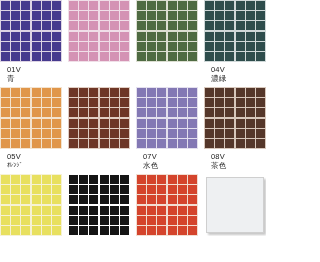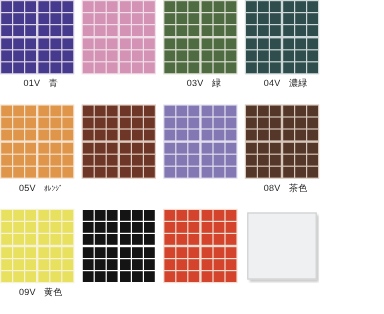--- a/index.html
+++ b/index.html
@@ -62,20 +62,21 @@
   }
 
   .labels {
     margin-top: 3px;
     display: flex;
     align-items: baseline;
     white-space: nowrap;
     font-size: 7.5px;
     color: #1a1a1a;
     letter-spacing: 0.2px;
+    flex-direction: column;
   }
 
   .labels.centered {
     justify-content: center;
   }
 
   .code {
     font-family: "Liberation Sans", sans-serif;
     font-size: 7.5px;
   }
@@ -219,24 +220,20 @@
         <div class="tile" style="background: rgb(79, 107, 66);"></div>
         <div class="tile" style="background: rgb(79, 107, 66);"></div>
         <div class="tile" style="background: rgb(79, 107, 66);"></div>
         <div class="tile" style="background: rgb(79, 107, 66);"></div>
         <div class="tile" style="background: rgb(79, 107, 66);"></div>
         <div class="tile" style="background: rgb(79, 107, 66);"></div>
         <div class="tile" style="background: rgb(79, 107, 66);"></div>
         <div class="tile" style="background: rgb(79, 107, 66);"></div>
         <div class="tile" style="background: rgb(79, 107, 66);"></div>
       </div>
-      <div class="labels centered">
-        <span class="code">03V</span>
-        <span class="name">緑</span>
-      </div>
     </div>
     <div class="swatch-cell" style="left: 204px; top: 0px;">
       <div class="swatch mosaic" style="background: rgb(207, 216, 216);">
         <div class="tile" style="background: rgb(46, 77, 76);"></div>
         <div class="tile" style="background: rgb(46, 77, 76);"></div>
         <div class="tile" style="background: rgb(46, 77, 76);"></div>
         <div class="tile" style="background: rgb(46, 77, 76);"></div>
         <div class="tile" style="background: rgb(46, 77, 76);"></div>
         <div class="tile" style="background: rgb(46, 77, 76);"></div>
         <div class="tile" style="background: rgb(46, 77, 76);"></div>
@@ -391,20 +388,24 @@
         <div class="tile" style="background: rgb(131, 120, 180);"></div>
         <div class="tile" style="background: rgb(131, 120, 180);"></div>
         <div class="tile" style="background: rgb(131, 120, 180);"></div>
         <div class="tile" style="background: rgb(131, 120, 180);"></div>
         <div class="tile" style="background: rgb(131, 120, 180);"></div>
         <div class="tile" style="background: rgb(131, 120, 180);"></div>
         <div class="tile" style="background: rgb(131, 120, 180);"></div>
         <div class="tile" style="background: rgb(131, 120, 180);"></div>
         <div class="tile" style="background: rgb(131, 120, 180);"></div>
       </div>
+      <div class="labels centered">
+        <span class="code">07V</span>
+        <span class="name">水色</span>
+      </div>
     </div>
     <div class="swatch-cell" style="left: 204px; top: 87px;">
       <div class="swatch mosaic" style="background: rgb(215, 199, 187);">
         <div class="tile" style="background: rgb(85, 55, 42);"></div>
         <div class="tile" style="background: rgb(85, 55, 42);"></div>
         <div class="tile" style="background: rgb(85, 55, 42);"></div>
         <div class="tile" style="background: rgb(85, 55, 42);"></div>
         <div class="tile" style="background: rgb(85, 55, 42);"></div>
         <div class="tile" style="background: rgb(85, 55, 42);"></div>
         <div class="tile" style="background: rgb(85, 55, 42);"></div>
@@ -475,24 +476,20 @@
         <div class="tile" style="background: rgb(232, 224, 95);"></div>
         <div class="tile" style="background: rgb(232, 224, 95);"></div>
         <div class="tile" style="background: rgb(232, 224, 95);"></div>
         <div class="tile" style="background: rgb(232, 224, 95);"></div>
         <div class="tile" style="background: rgb(232, 224, 95);"></div>
         <div class="tile" style="background: rgb(232, 224, 95);"></div>
         <div class="tile" style="background: rgb(232, 224, 95);"></div>
         <div class="tile" style="background: rgb(232, 224, 95);"></div>
         <div class="tile" style="background: rgb(232, 224, 95);"></div>
       </div>
-      <div class="labels centered">
-        <span class="code">09V</span>
-        <span class="name">黄色</span>
-      </div>
     </div>
     <div class="swatch-cell" style="left: 68px; top: 174px;">
       <div class="swatch mosaic" style="background: rgb(255, 255, 255);">
         <div class="tile" style="background: rgb(20, 20, 20);"></div>
         <div class="tile" style="background: rgb(20, 20, 20);"></div>
         <div class="tile" style="background: rgb(20, 20, 20);"></div>
         <div class="tile" style="background: rgb(20, 20, 20);"></div>
         <div class="tile" style="background: rgb(20, 20, 20);"></div>
         <div class="tile" style="background: rgb(20, 20, 20);"></div>
         <div class="tile" style="background: rgb(20, 20, 20);"></div>

